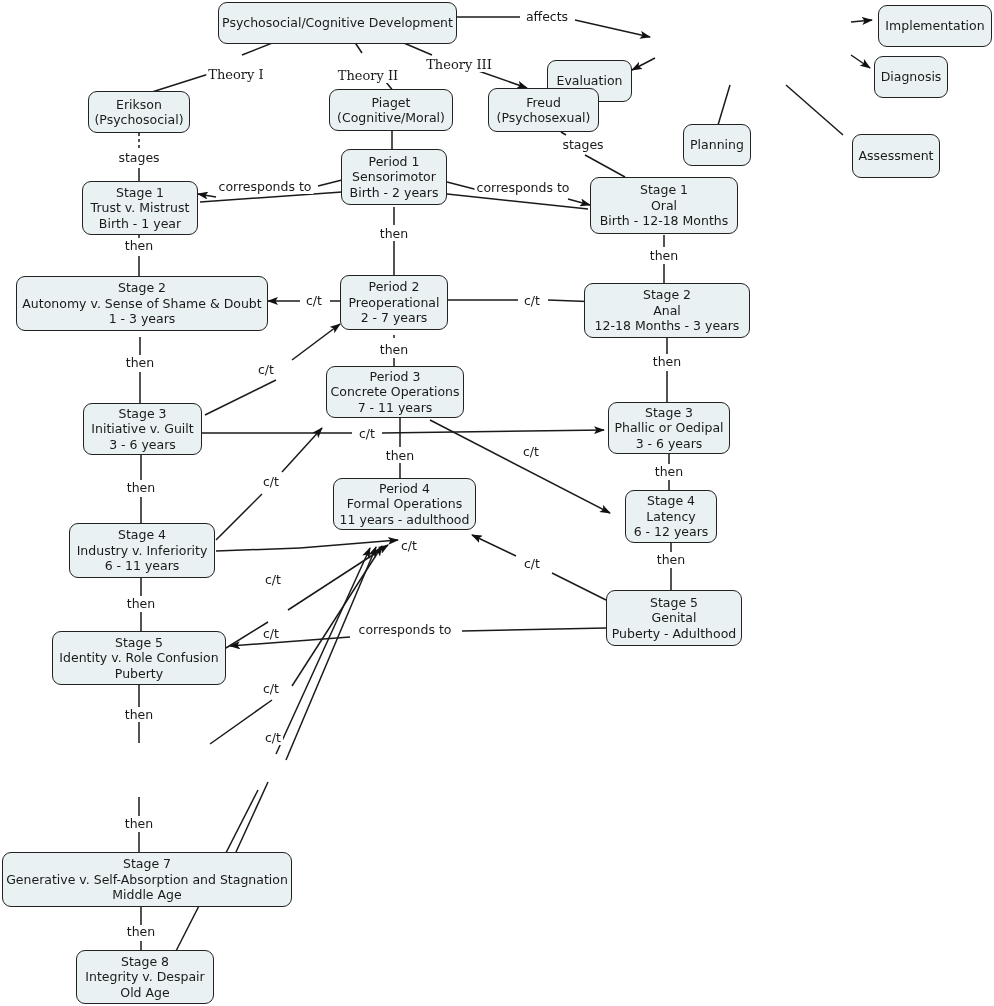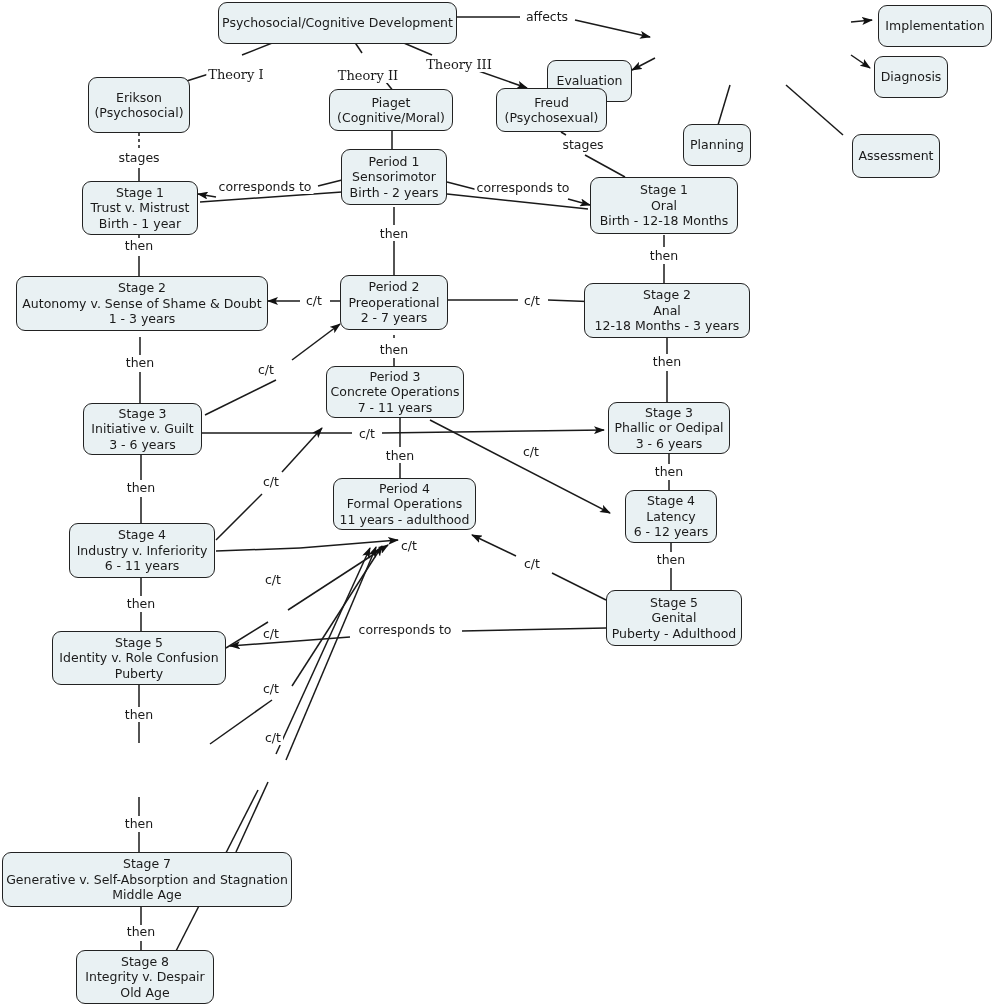--- a/index.html
+++ b/index.html
@@ -199,31 +199,31 @@
   </div>
 
   <div class="node" style="left:683px; top:124px; width:68px; height:28px;">
     <span class="ln">Planning</span>
   </div>
 
   <div class="node" style="left:808px; top:134px; width:88px; height:44px;margin-left:44px;">
     <span class="ln">Assessment</span>
   </div>
 
-  <div class="node" style="left:88px; top:77px; width:102px; height:56px;justify-content:center;">
+  <div class="node" style="left:88px; top:91px; width:102px; height:42px;justify-content:center;">
     <span class="ln">Erikson</span>
     <span class="ln">(Psychosocial)</span>
   </div>
 
   <div class="node" style="left:329px; top:89px; width:124px; height:42px;">
     <span class="ln">Piaget</span>
     <span class="ln">(Cognitive/Moral)</span>
   </div>
 
-  <div class="node" style="left:488px; top:88px; width:111px; height:44px;margin-left:8px;">
+  <div class="node" style="left:488px; top:88px; width:111px; height:44px;">
     <span class="ln">Freud</span>
     <span class="ln">(Psychosexual)</span>
   </div>
 
   <div class="node" style="left:82px; top:181px; width:116px; height:54px;">
     <span class="ln">Stage 1</span>
     <span class="ln">Trust v. Mistrust</span>
     <span class="ln">Birth - 1 year</span>
   </div>
 

